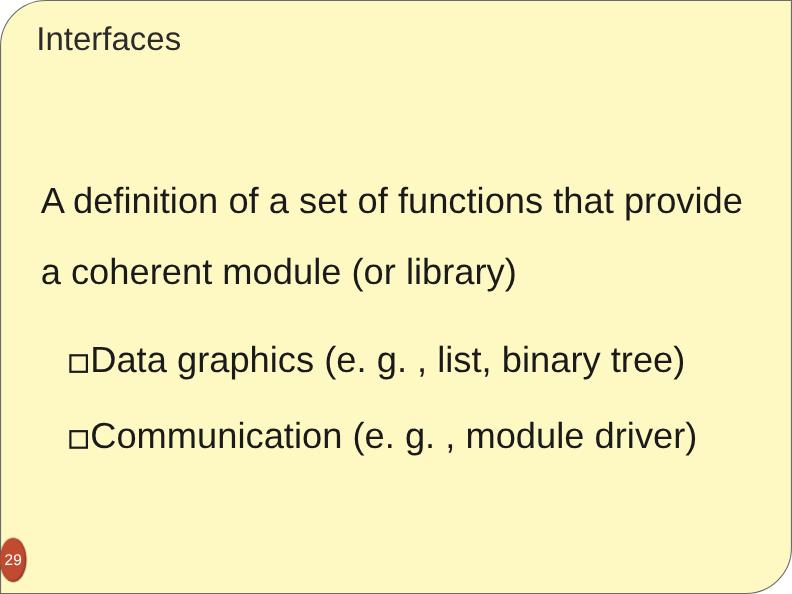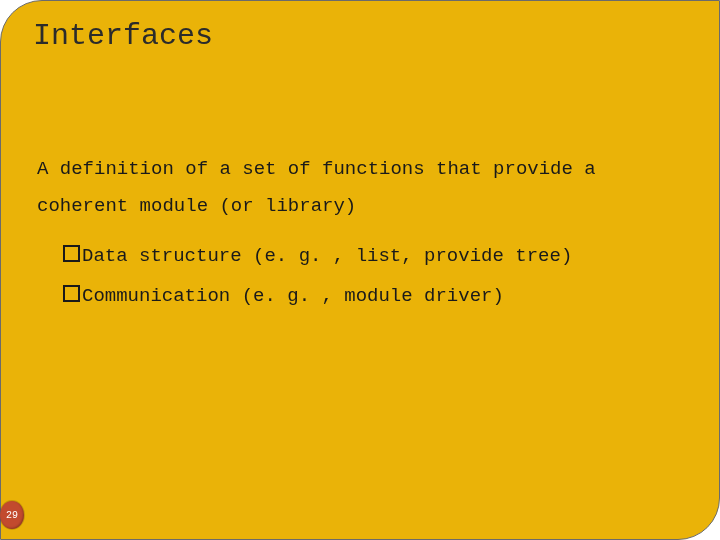--- a/index.html
+++ b/index.html
@@ -8,40 +8,39 @@
     width: 720px;
     height: 540px;
     background: #fff;
     font-family: Arial, Helvetica, sans-serif;
   }
   .slide {
     position: relative;
     box-sizing: border-box;
     width: 720px;
     height: 540px;
-    background: #eab308;
+    background: #fef9c3;
     border: 1px solid #6b6b6b;
     border-top-left-radius: 42px;
     border-bottom-right-radius: 42px;
-    font-family: Liberation Mono, monospace;
   }
   .title {
     position: absolute;
     left: 32px;
     top: 18px;
     font-size: 30px;
     color: #2b2b2b;
   }
   .body {
     position: absolute;
     left: 36px;
     top: 150px;
     right: 36px;
     color: #1a1a1a;
-    font-size: 19px;
+    font-size: 33px;
     line-height: 1.95;
   }
   .lead {
     margin: 0;
   }
   .bullets {
     margin-top: 12px;
     padding-left: 26px;
   }
   .bullet {
@@ -54,44 +53,44 @@
     border: 2px solid #1a1a1a;
     box-sizing: border-box;
     margin-right: 2px;
     vertical-align: -1px;
   }
   .pagebadge {
     position: absolute;
     left: -1px;
     bottom: 10px;
     width: 24px;
-    height: 28px;
+    height: 40px;
     border-radius: 50%;
     background: #c24a2e;
     box-shadow: inset -1px -1px 2px rgba(0,0,0,0.25), 0 0 0 1px rgba(0,0,0,0.15);
     color: #fff;
-    font-size: 10px;
+    font-size: 14px;
     display: flex;
     align-items: center;
     justify-content: center;
   }
 </style>
 </head>
 <body>
 
 <div class="slide">
 
   <div class="title">Interfaces</div>
 
   <div class="body">
     <p class="lead">A definition of a set of functions that provide a coherent module (or library)</p>
 
     <div class="bullets">
       <div class="bullet">
-        <span class="square"></span><span>Data structure (e. g. , list, provide tree)</span>
+        <span class="square"></span><span>Data graphics (e. g. , list, binary tree)</span>
       </div>
       <div class="bullet">
         <span class="square"></span><span>Communication (e. g. , module driver)</span>
       </div>
     </div>
   </div>
 
   <div class="pagebadge">29</div>
 </div>
 

